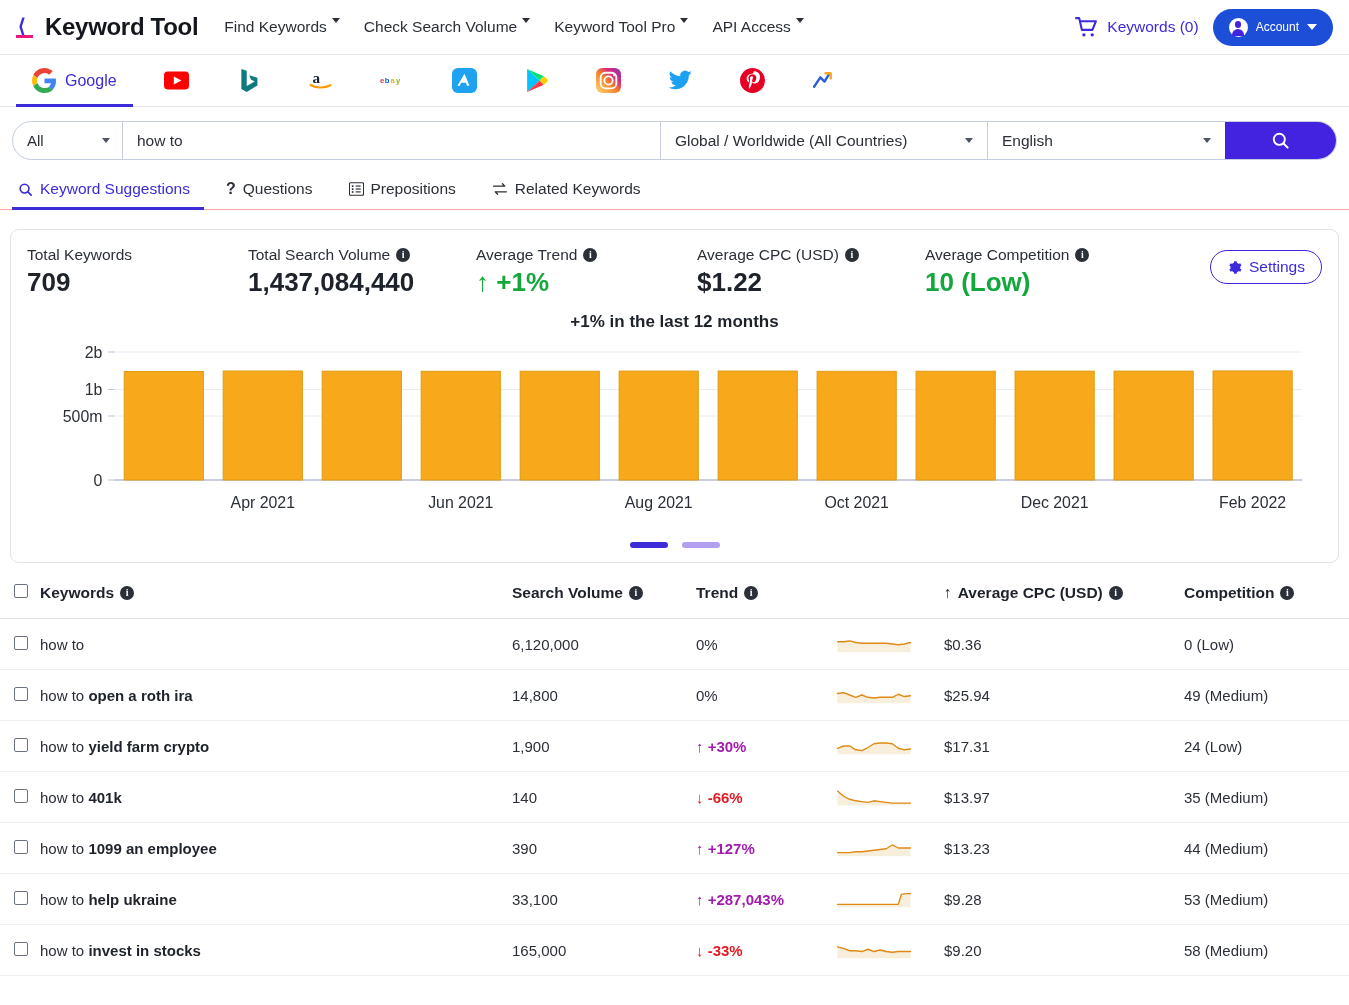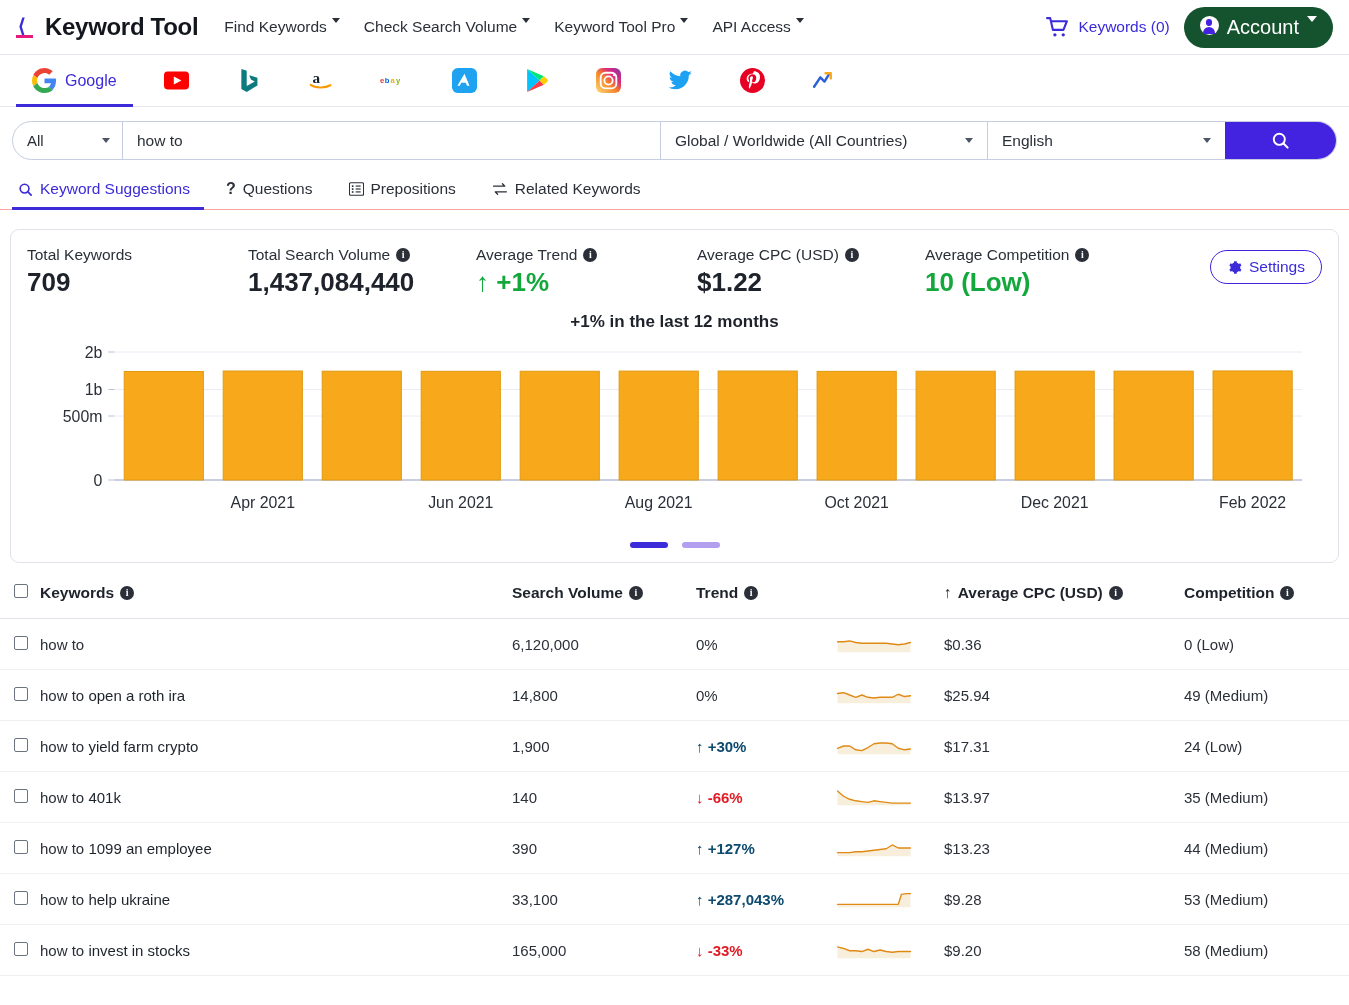--- a/index.html
+++ b/index.html
@@ -50,23 +50,23 @@
     display: inline-block;
   }
   .topbar-right {
     margin-left: auto; display: flex; align-items: center; gap: 14px;
   }
   .cart-link {
     display: flex; align-items: center; gap: 8px;
     color: #3b2bd9; font-size: 15.5px; cursor: pointer; white-space: nowrap;
   }
   .account-btn {
-    display: flex; gap: 8px;
-    background: #14532d; color: #fff; border-radius: 22px;
-    padding: 9px 16px; font-size: 20px; cursor: pointer; white-space: nowrap;
+    display: flex; align-items: center; gap: 8px;
+    background: #1d4ed8; color: #fff; border-radius: 22px;
+    padding: 9px 16px; font-size: 12px; cursor: pointer; white-space: nowrap;
   }
   .acct-avatar {
     width: 19px; height: 19px; border-radius: 50%;
     background: #fff; position: relative; flex: 0 0 auto;
   }
   .acct-avatar::before {
     content:""; position:absolute; left:6.2px; top:3.6px;
     width:6.5px; height:6.5px; border-radius:50%; background:#4323e0;
   }
   .acct-avatar::after {
@@ -203,22 +203,22 @@
   .col-sv  { width: 184px; }
   .col-tr  { width: 140px; }
   .col-sp  { width: 108px; }
   .col-cpc { width: 240px; }
   .col-cmp { width: auto; }
   .chk {
     width: 14px; height: 14px; border: 1.4px solid #6b7280; border-radius: 2px;
     background: #fff; display: inline-block; cursor: pointer;
   }
   .kw-base { font-weight: 400; }
-  .kw-bold { font-weight: 400; color:#1d222b; }
-  .up   { color: #0c4a6e; font-weight: 700; }
+  .kw-bold { font-weight: 700; color:#1d222b; }
+  .up   { color: #a21caf; font-weight: 700; }
   .down { color: #e01b24; font-weight: 700; }
   .flat { color: #2b2f38; }
   .comp-low { color: #0e8a37; }
   .comp-med { color: #d98c0b; }
   .spark { display:block; }
   .sort-arrow { font-weight: 700; color:#1d222b; }
 </style>
 </head>
 <body>
 

